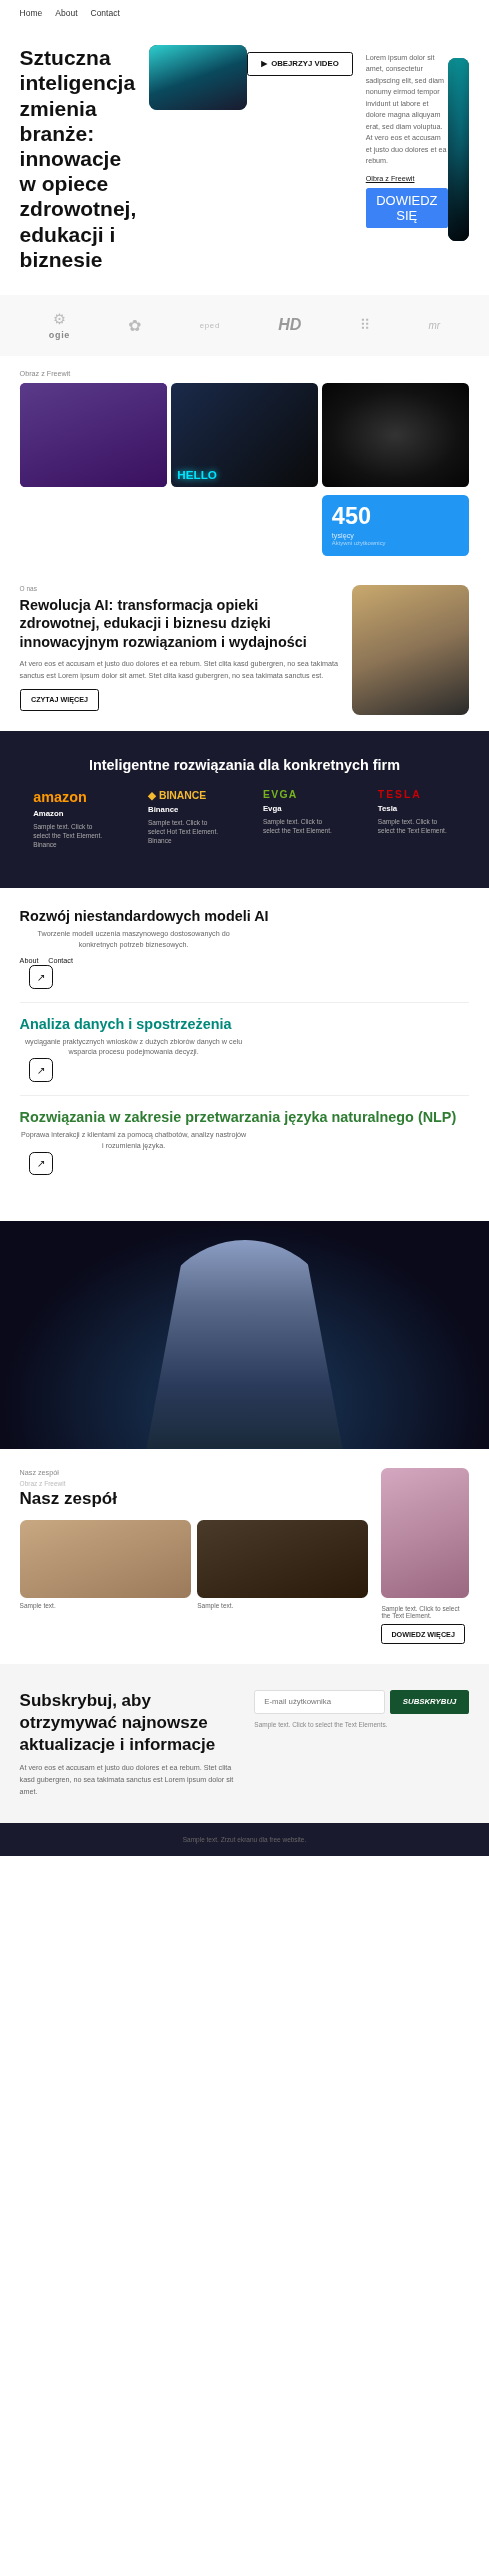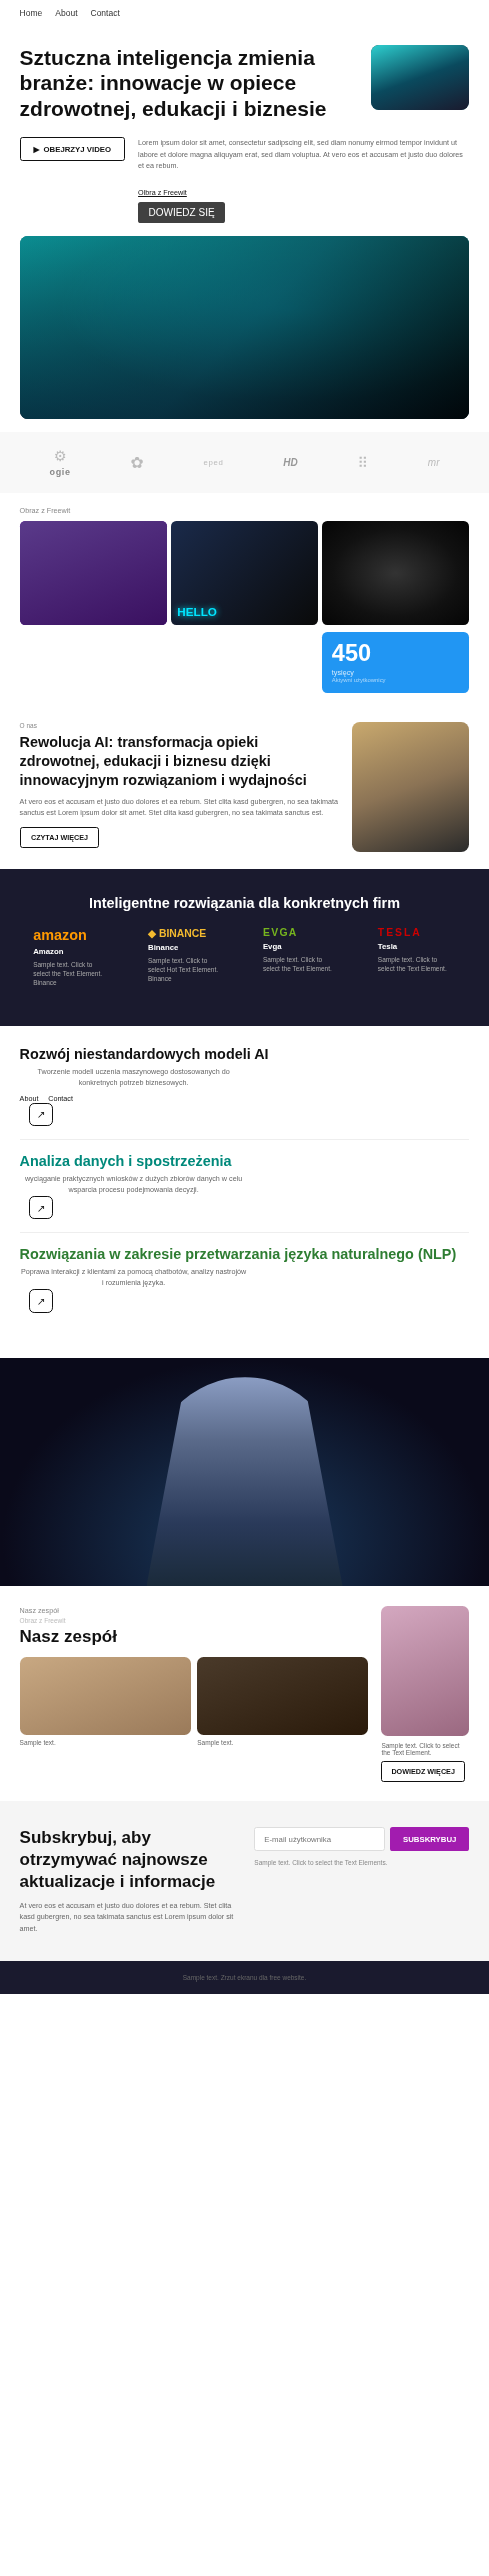--- a/index.html
+++ b/index.html
@@ -7,45 +7,45 @@
 
     
     nav {
       display: flex; align-items: center; justify-content: space-between;
       padding: 7.8px 19.6px; background: #fff; position: relative; z-index: 10;
     }
     .nav-links { display: flex; gap: 13px; }
     .nav-links a { font-size: 8.5px; color: #333; text-decoration: none; }
 
     
-    .hero { padding: 19.6px 19.6px 13px; display: flex; flex-direction: column; position: relative; }
+    .hero { padding: 19.6px 19.6px 13px; display: flex; flex-direction: row; position: relative; }
     .hero-top { display: flex; gap: 13px; align-items: flex-start; }
     .hero-text { flex: 1; }
     .hero-title { font-size: 21px; font-weight: 900; line-height: 1.2; color: #111; margin-bottom: 9.8px; }
     .hero-img-small {
       width: 98px; height: 65px; border-radius: 7.8px; overflow: hidden; flex-shrink: 0;
       background: linear-gradient(135deg, #1a6b6e, #0a3d4e);
       display: flex; align-items: center; justify-content: center;
     }
     .hero-img-small-inner {
       width: 100%; height: 100%;
       background: linear-gradient(160deg, #2ecfcf 0%, #0a4a5e 50%, #1a1a2e 100%);
       border-radius: 7.8px;
     }
     .hero-bottom { display: flex; gap: 13px; margin-top: 6.5px; align-items: flex-start; }
     .hero-btn {
       background: #fff; border: 1.3px solid #111; color: #111; padding: 6.5px 13px;
       font-size: 7.8px; font-weight: 700; cursor: pointer; border-radius: 2.6px; white-space: nowrap;
       display: flex; align-items: center; gap: 3.9px;
     }
     .hero-desc { font-size: 7.2px; color: #666; line-height: 1.6; flex: 1; }
-    .hero-desc-link { color: #111; font-size: 7.2px; text-decoration: underline; display: block; margin-top: 16px; }
+    .hero-desc-link { color: #111; font-size: 7.2px; text-decoration: underline; display: block; margin-top: 7px; }
     .discover-btn {
-      background: #404040; color: #fff; border: none; padding: 5.2px 10.4px;
-      font-size: 10px; cursor: pointer; border-radius: 2.6px; margin-top: 5.2px; display: block;
+      background: #3b82f6; color: #fff; border: none; padding: 5.2px 10.4px;
+      font-size: 13px; cursor: pointer; border-radius: 2.6px; margin-top: 5.2px; display: block;
     }
 
     
     .hero-big-img {
       width: 100%; height: 183px; margin-top: 13px; border-radius: 7.8px; overflow: hidden;
       background: linear-gradient(180deg, #0d6e7a 0%, #0a3d4e 40%, #061828 100%);
       position: relative; display: flex; align-items: center; justify-content: center;
     }
     .hero-big-img-overlay {
       position: absolute; top: 0; left: 0; right: 0; bottom: 0;
@@ -162,33 +162,33 @@
     .sub-left { flex: 1; }
     .sub-title { font-size: 17px; font-weight: 900; color: #111; line-height: 1.3; margin-bottom: 6.5px; }
     .sub-desc { font-size: 7.2px; color: #666; line-height: 1.6; }
     .sub-right { flex: 1; }
     .sub-input-row { display: flex; gap: 5.2px; margin-bottom: 6.5px; }
     .sub-input {
       flex: 1; padding: 6.5px 9px; border: 0.7px solid #ddd; border-radius: 2.6px;
       font-size: 7.8px; background: #fff;
     }
     .sub-btn {
-      background: #a21caf; color: #fff; border: none; padding: 6.5px 13px;
-      font-size: 7.8px; font-weight: 700; cursor: pointer; border-radius: 2.6px; white-space: nowrap;
+      background: #14532d; color: #fff; border: none; padding: 6.5px 13px;
+      font-size: 7.8px; font-weight: 700; cursor: pointer; border-radius: 2.6px; white-space: nowrap; font-style: italic;
     }
     .sub-small { font-size: 6.5px; color: #888; line-height: 1.5; }
 
     
     footer { background: #1a1a2e; padding: 13px 19.6px; }
     .footer-sample { font-size: 6.5px; color: #666; text-align: center; }
 
     
     .brand-gear { display: inline-block; font-size: 14.4px; color: #bbb; }
     .brand-asterisk { display: inline-block; font-size: 15.7px; color: #bbb; }
-    .brand-hd { display: inline-block; font-size: 10px; font-weight: 900; color: #999; font-style: italic; }
+    .brand-hd { display: inline-block; font-size: 16px; font-weight: 900; color: #999; font-style: italic; }
     .brand-grid { display: inline-block; font-size: 14.4px; color: #bbb; }
     .brand-text-a { font-size: 10px; font-weight: 400; color: #bbb; font-style: italic; }
     .brand-text-b { font-size: 7.8px; font-weight: 400; color: #bbb; letter-spacing: 0.7px; }
 
     .finger-touch {
       position: absolute; top: 0; left: 0; right: 0; bottom: 0;
       background: linear-gradient(160deg, #5a3a8a 0%, #3a1060 100%);
     }
     .dark-shape {
       width: 100%; height: 100%;

